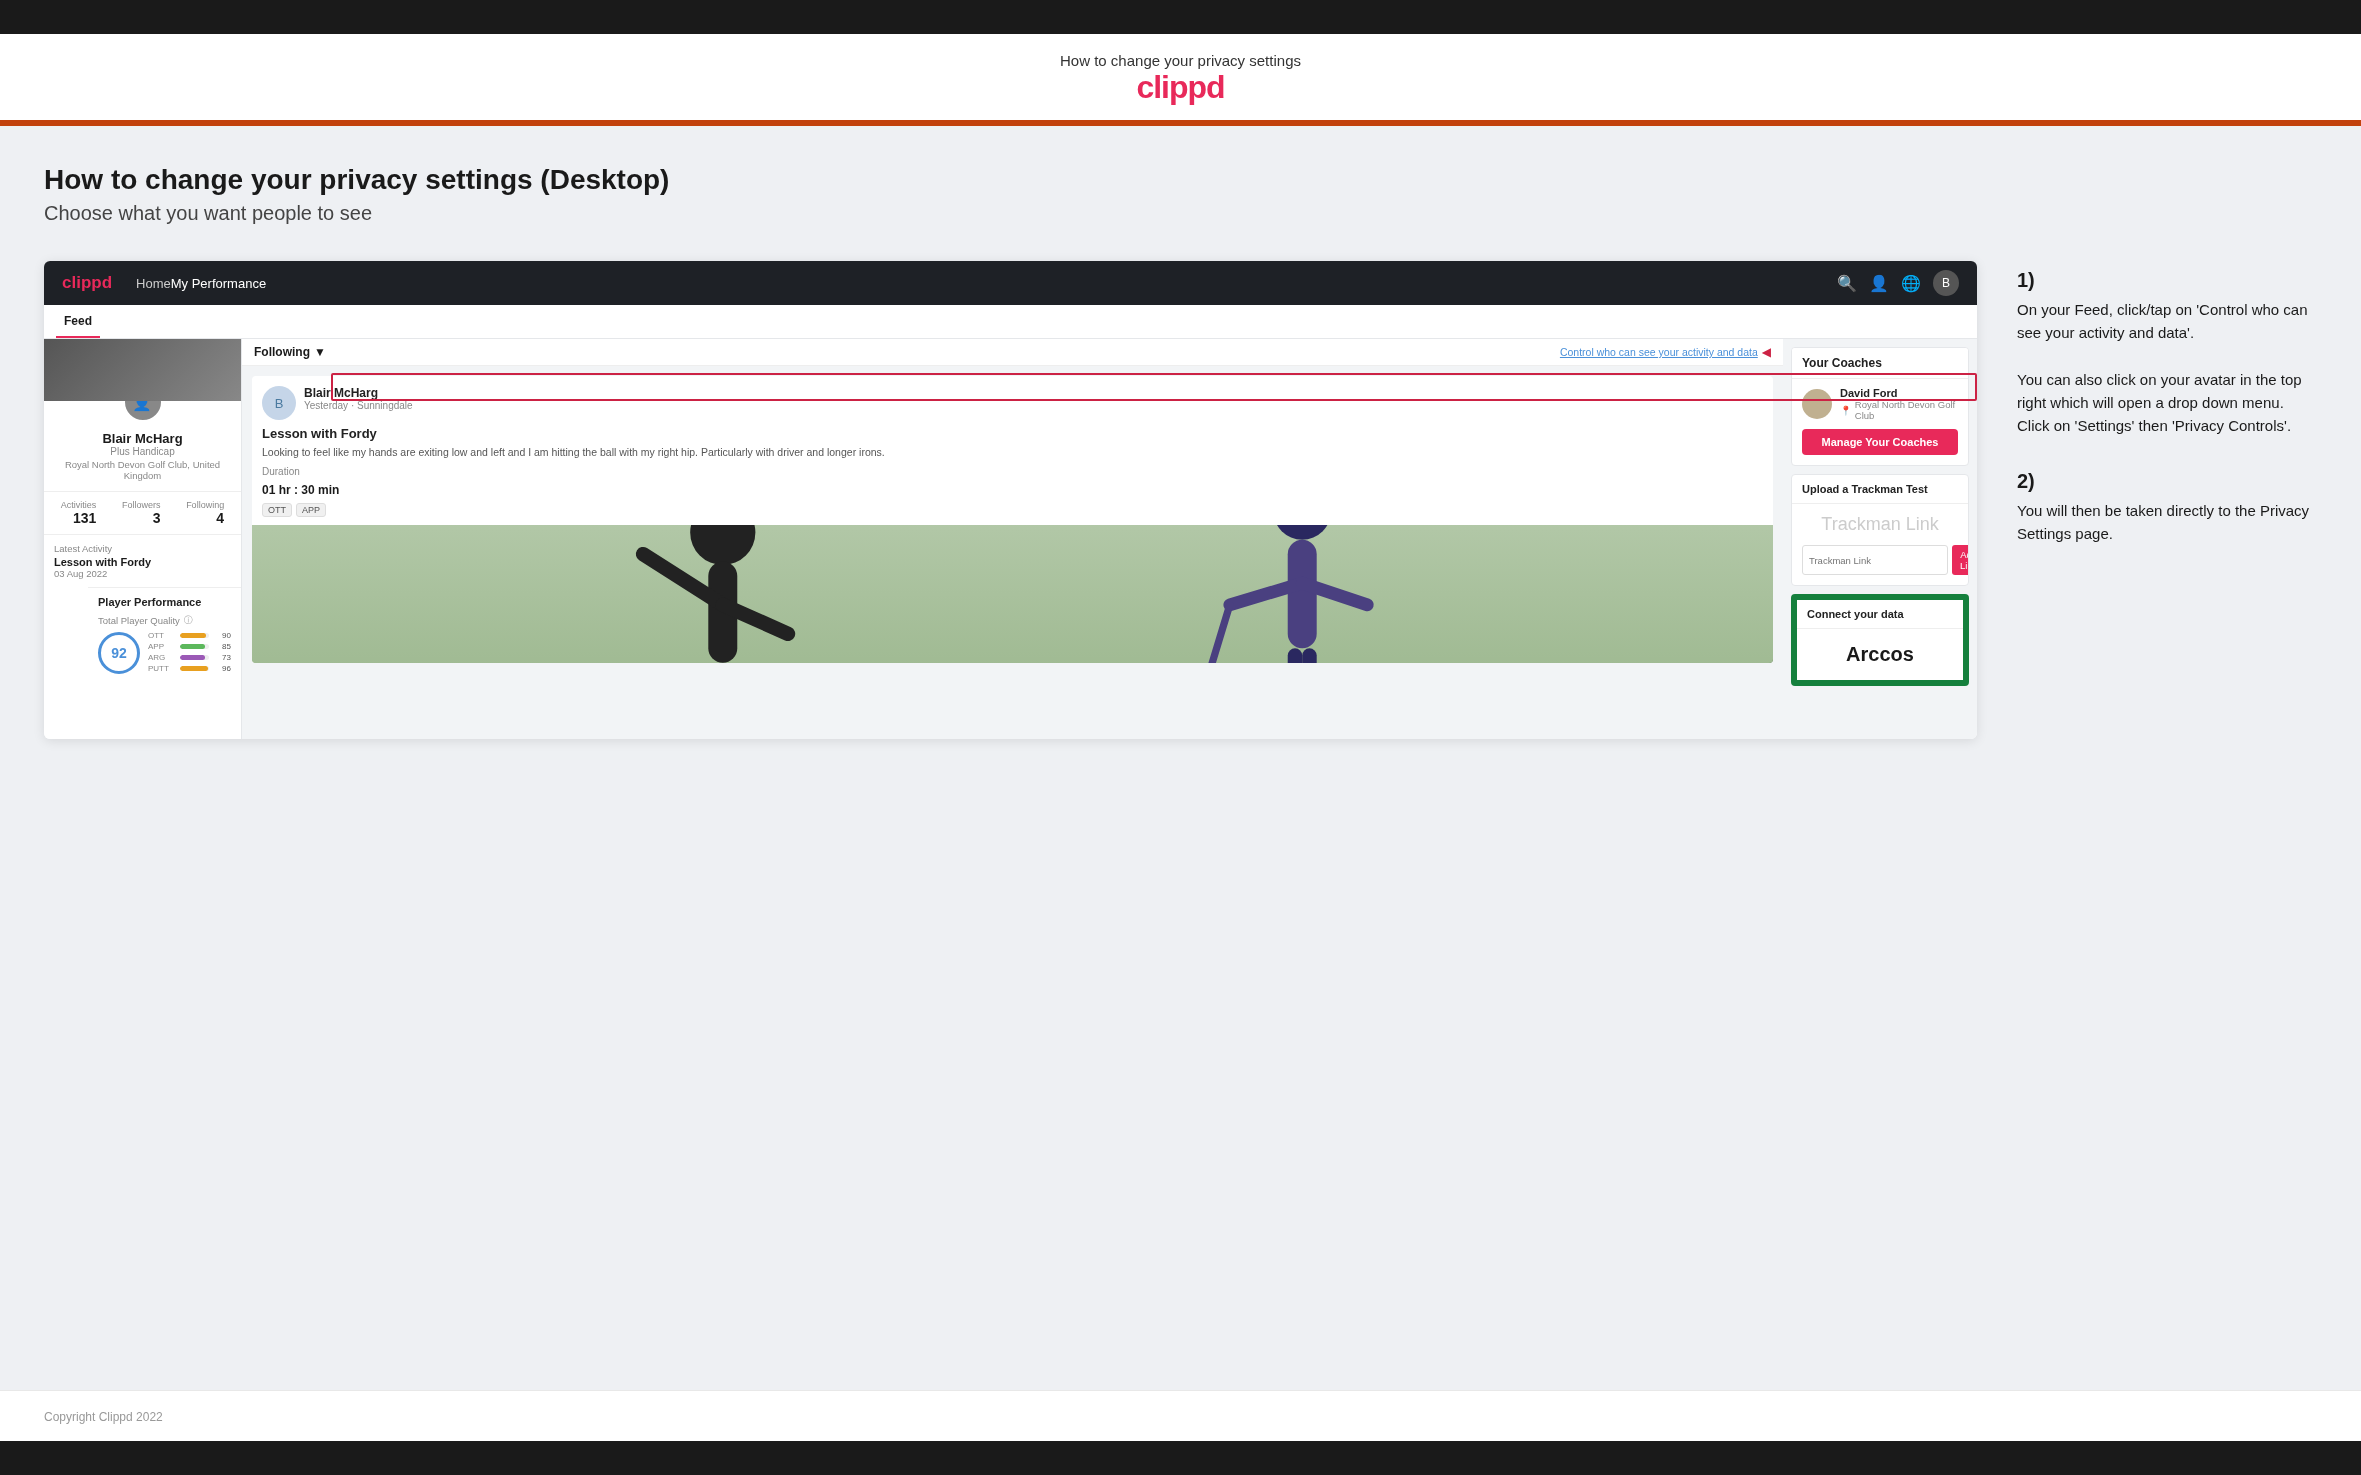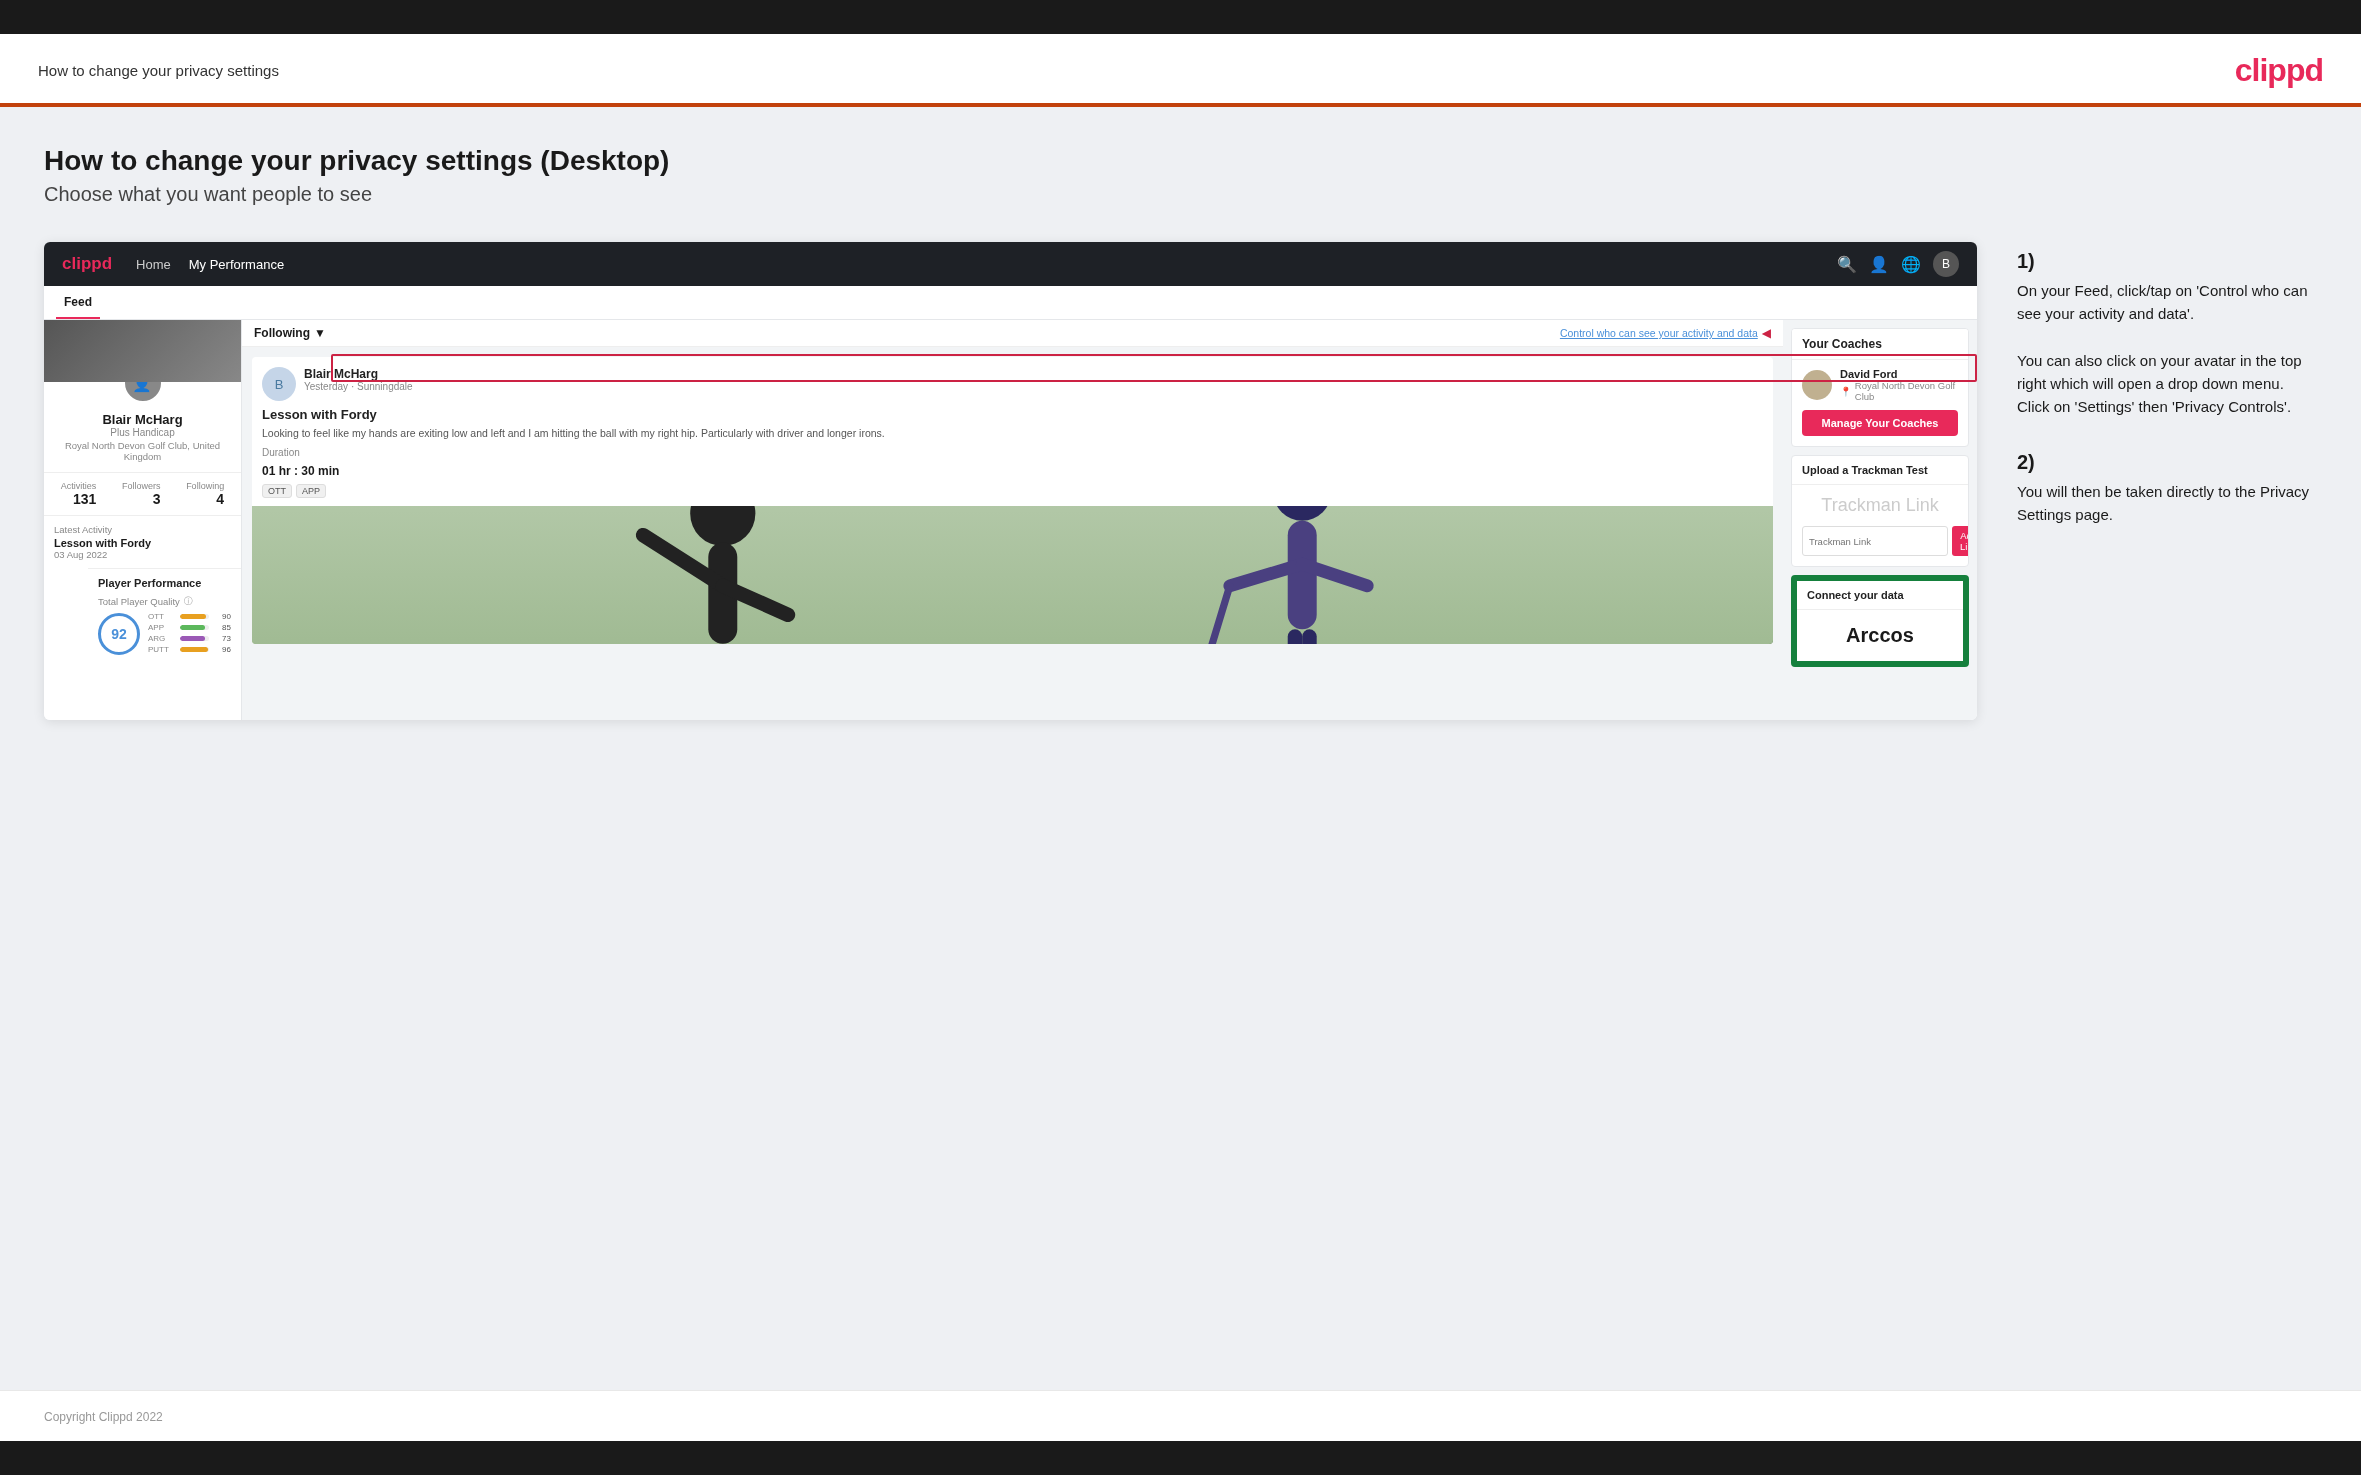--- a/index.html
+++ b/index.html
@@ -19,21 +19,22 @@
       width: 100%;
       flex-shrink: 0;
     }
 
     
     .site-header {
       display: flex;
       align-items: center;
       justify-content: space-between;
       padding: 18px 38px 14px 38px;
-      border-bottom: 4px solid #c2410c;
+      border-bottom: 6px solid #c2410c;
+      flex-direction: column;
     }
     .site-header-title {
       font-size: 15px;
       color: #333;
       font-weight: 400;
     }
     .logo-text {
       font-size: 32px;
       font-weight: 700;
       color: #e8295a;
@@ -85,21 +86,20 @@
       height: 44px;
       gap: 24px;
     }
     .app-logo {
       font-size: 17px;
       font-weight: 700;
       color: #e8295a;
     }
     .app-nav-links {
       display: flex;
-      gap: 18px;
     }
     .app-nav-link {
       color: #ccc;
       font-size: 13px;
       text-decoration: none;
     }
     .app-nav-link.active {
       color: #fff;
       font-weight: 500;
     }

